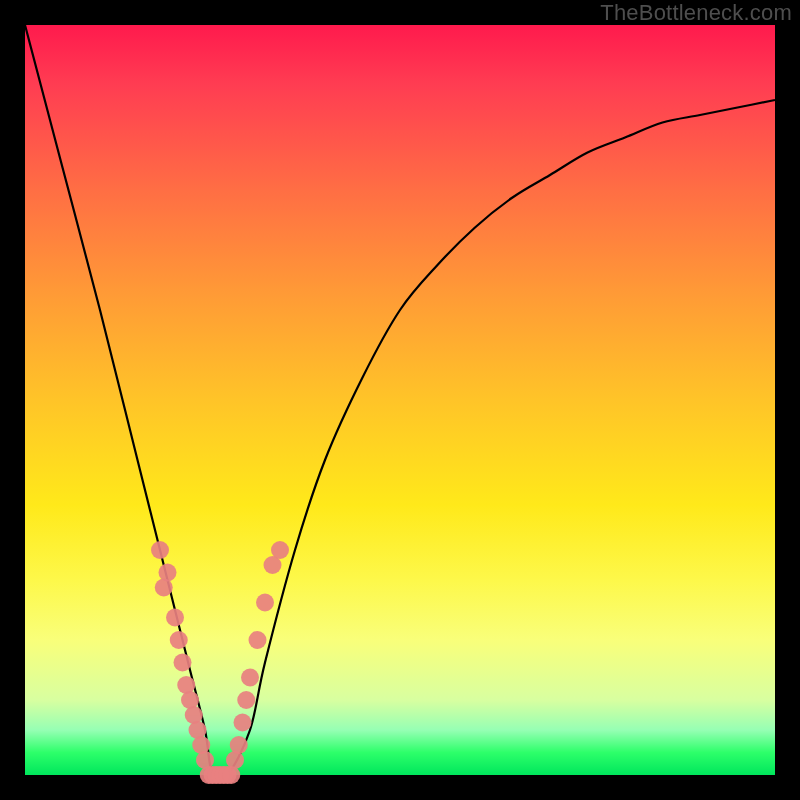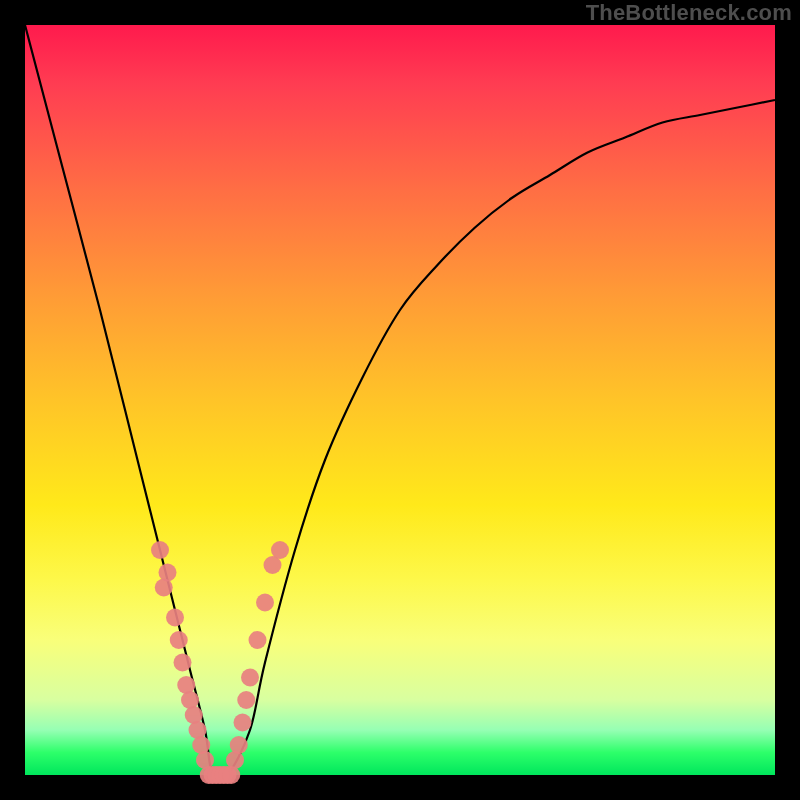--- a/index.html
+++ b/index.html
@@ -30,21 +30,21 @@
       #96ffb4 94%,
       #2dff6a 97%,
       #00e65c 100%
     );
   }
   .watermark {
     position: absolute;
     top: 0;
     right: 8px;
     font-size: 22px;
-    font-weight: 700;
+    font-weight: 400;
     color: #4e4e4e;
     letter-spacing: 0.2px;
     user-select: none;
   }
   svg.curve {
     position: absolute;
     left: 25px;
     top: 25px;
     width: 750px;
     height: 750px;

